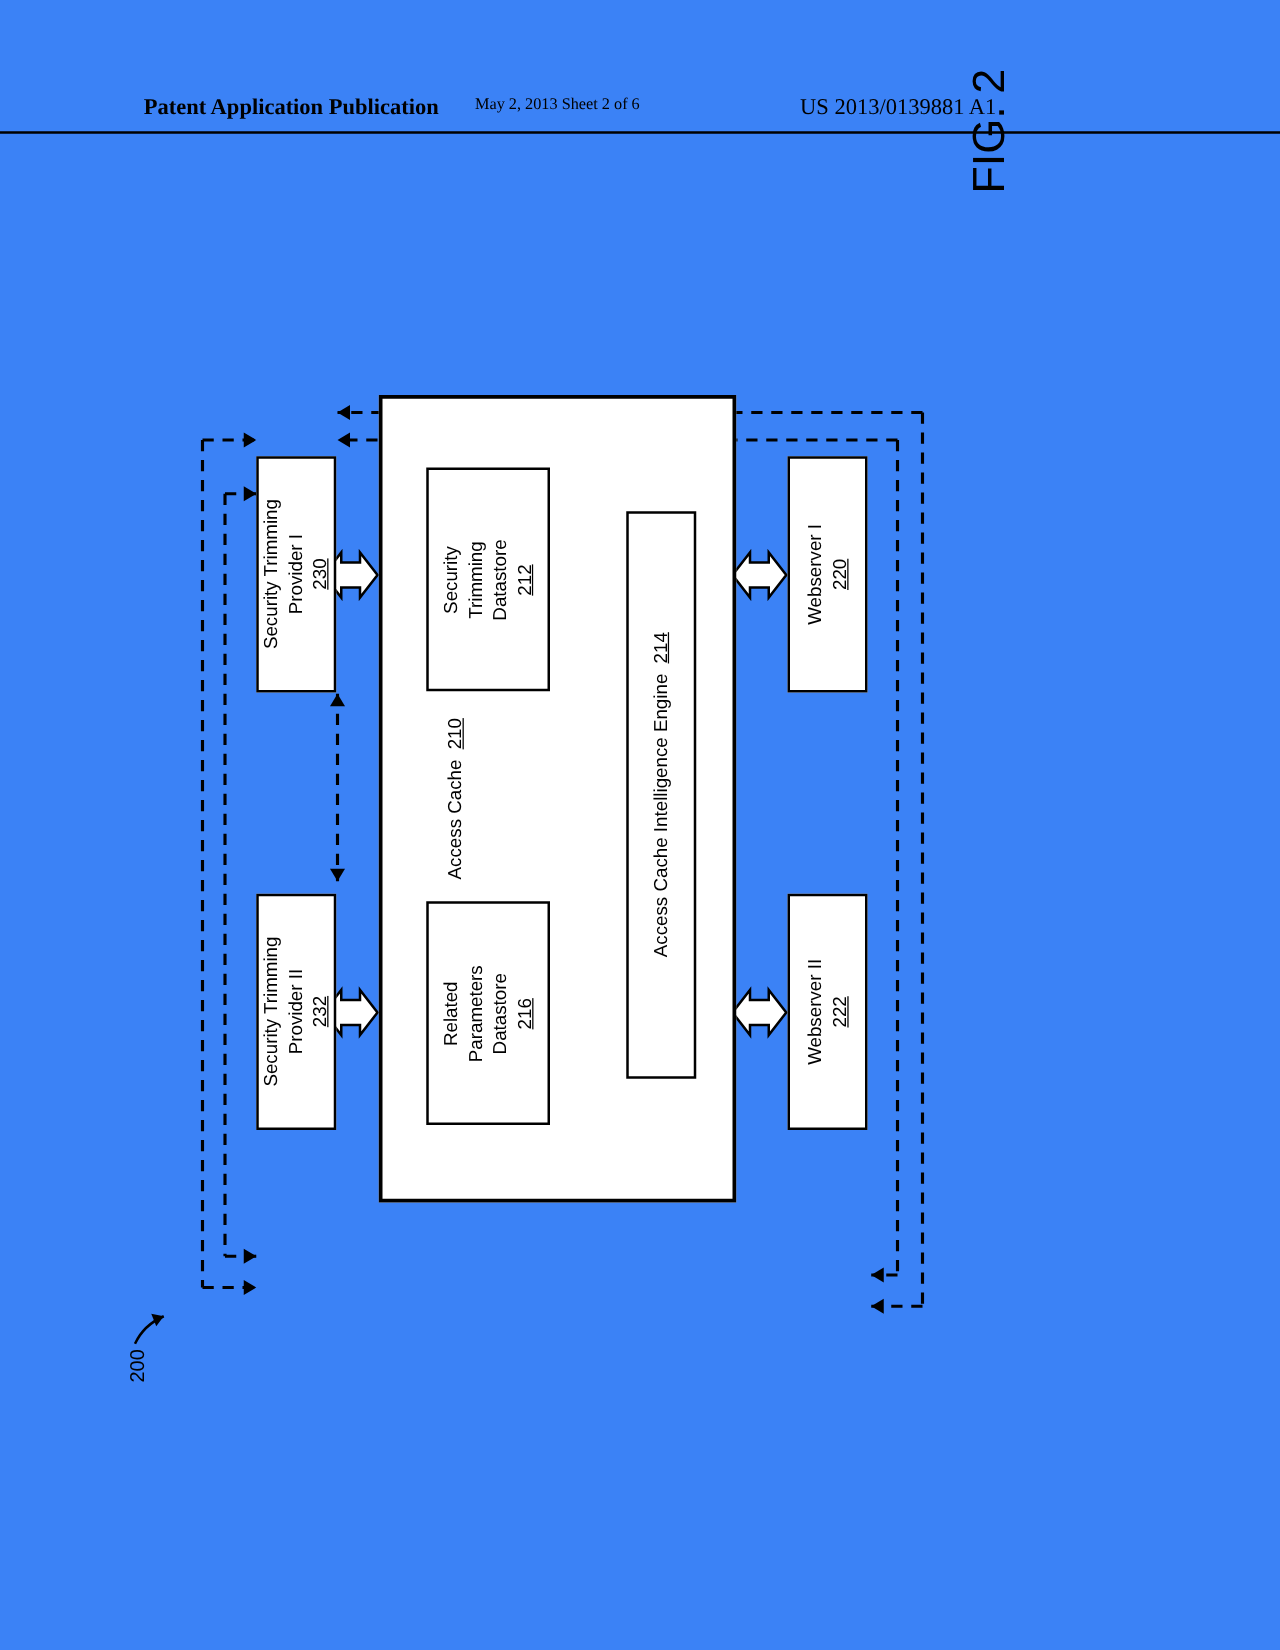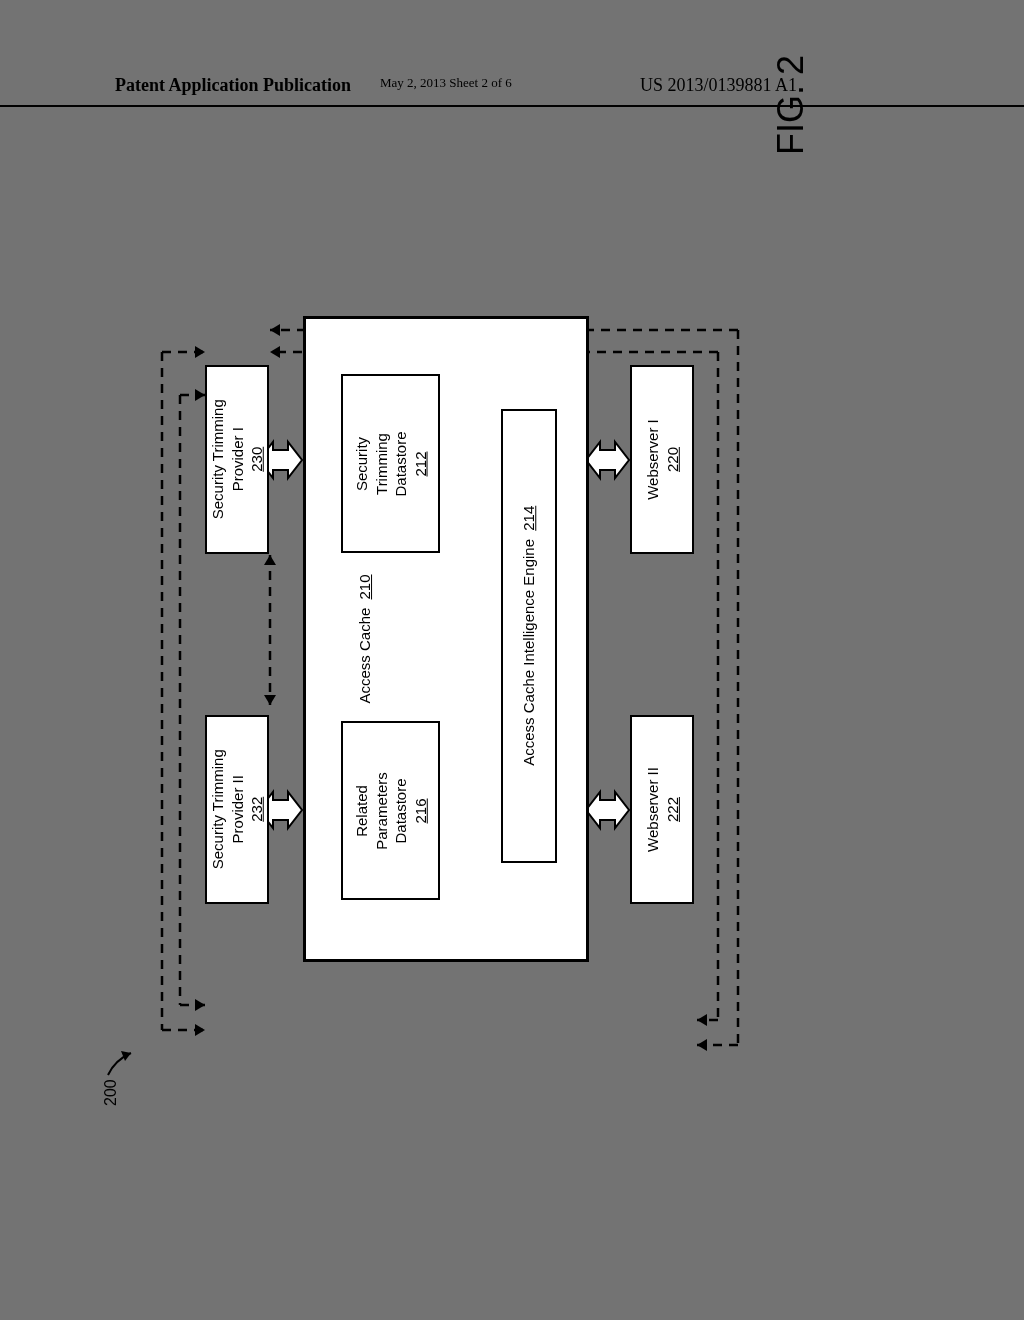--- a/index.html
+++ b/index.html
@@ -5,21 +5,21 @@
   body {
     margin: 0;
     padding: 0;
     font-family: "Times New Roman", serif;
     background: white;
   }
   .page {
     width: 1024px;
     height: 1320px;
     position: relative;
-    background: #737373;
+    background: #3b82f6;
   }
   .header {
     position: absolute;
     top: 75px;
     left: 0;
     right: 0;
     height: 30px;
     border-bottom: 2px solid black;
   }
   .header-left {

